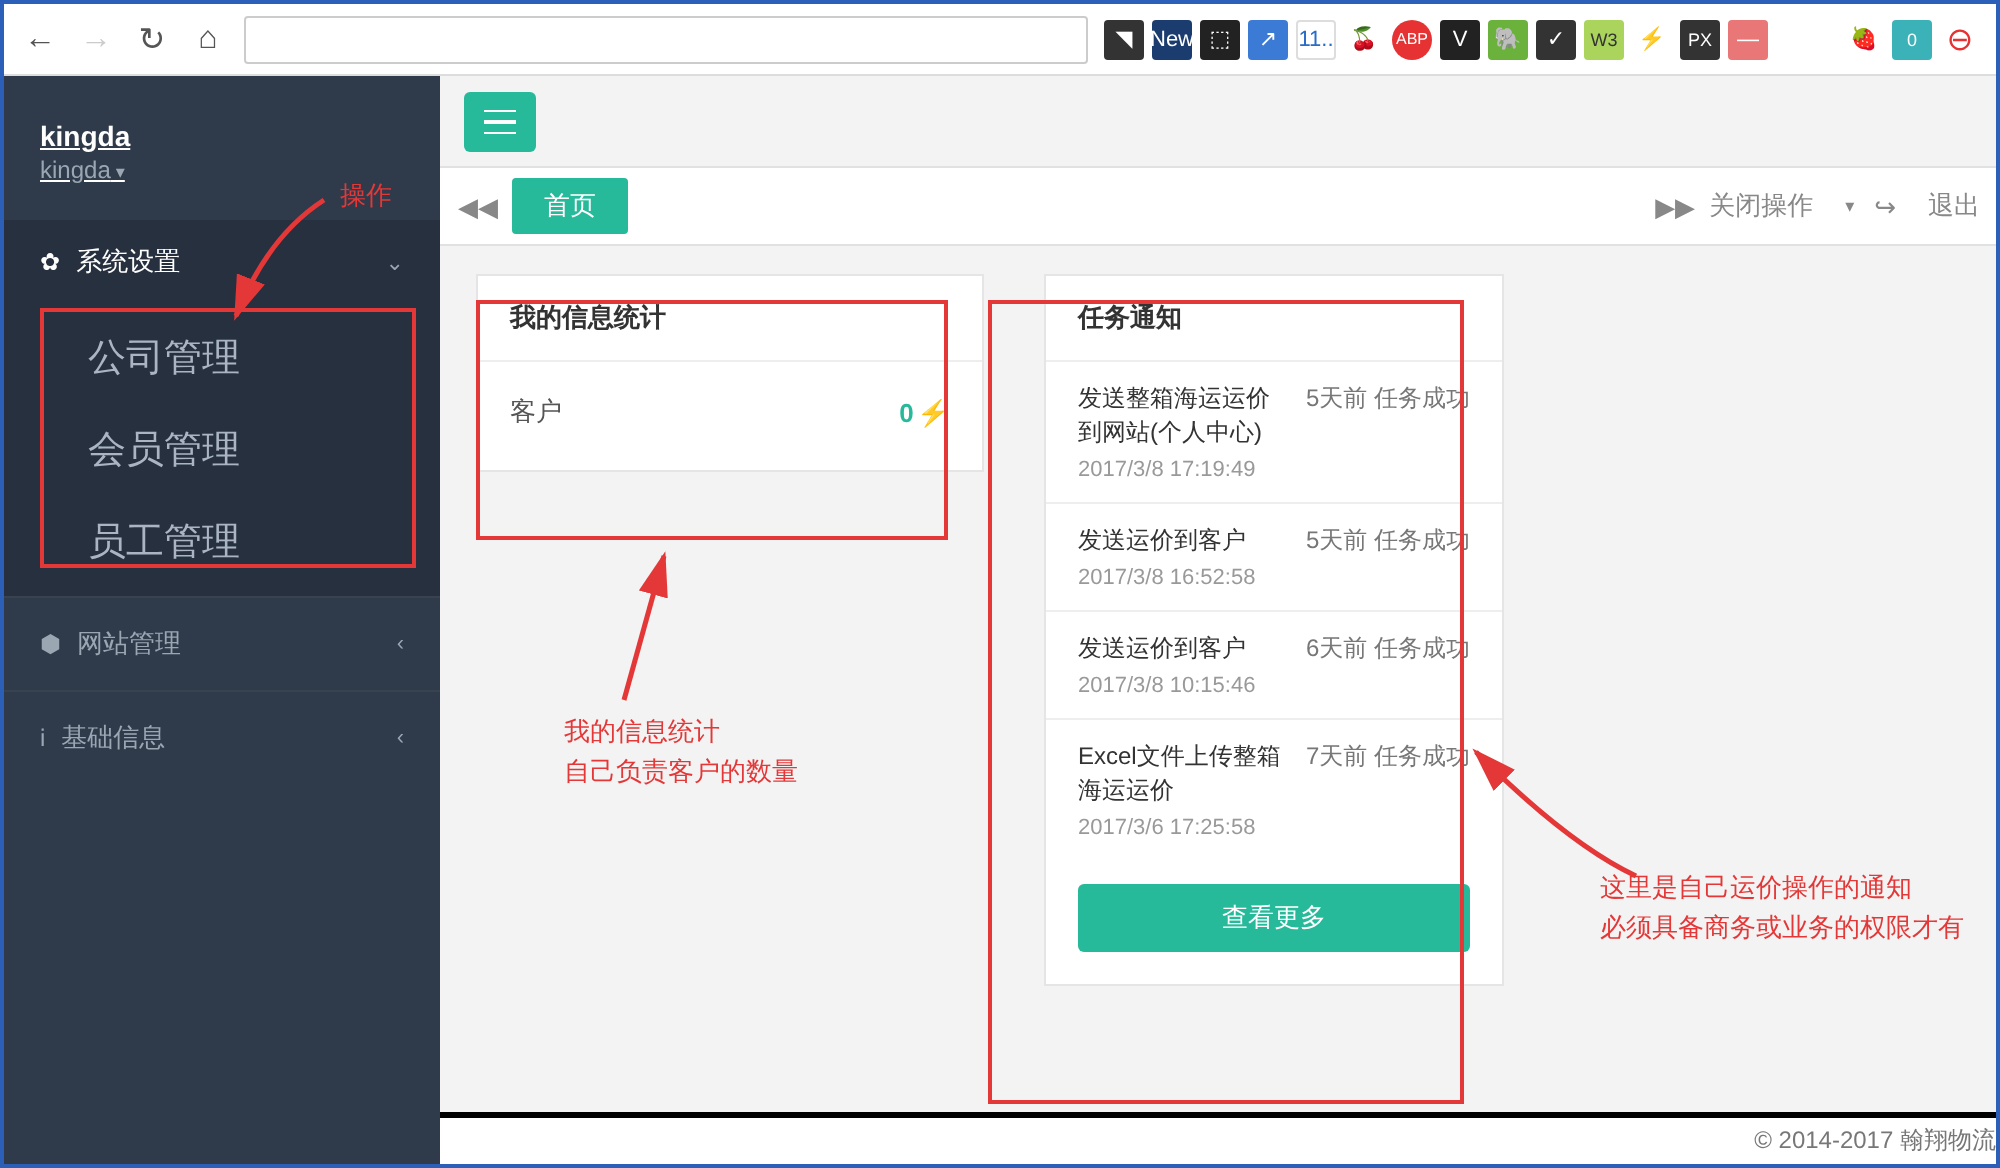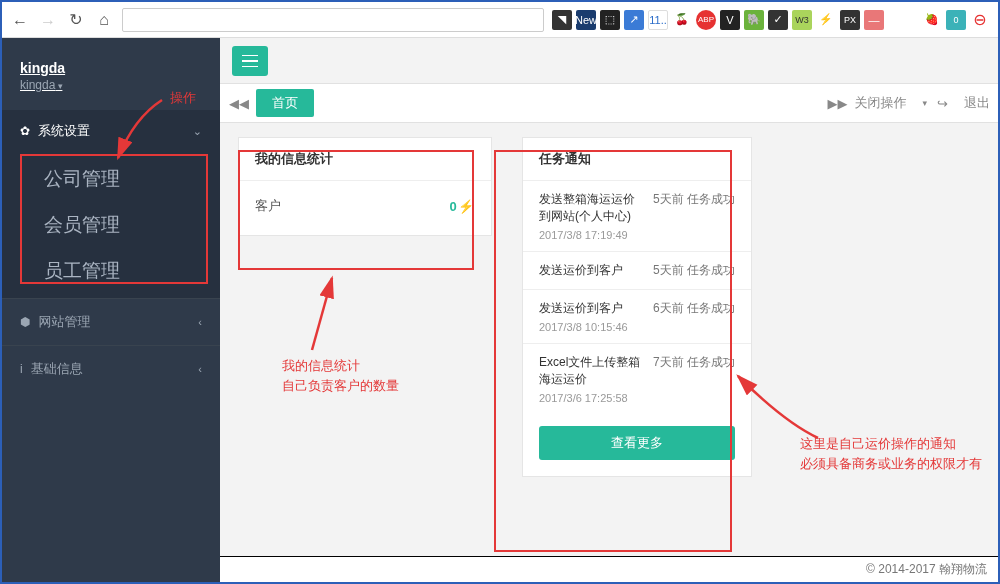--- a/index.html
+++ b/index.html
@@ -65,21 +65,21 @@
 .task-title { font-size: 12px; color: #333; font-weight: 500; flex: 1; }
 .task-meta { font-size: 12px; color: #777; white-space: nowrap; }
 .task-time { font-size: 11px; color: #999; margin-top: 4px; }
 .view-more { margin: 12px 16px 16px; height: 34px; background: #26b99a; color: #fff; display: flex; align-items: center; justify-content: center; border-radius: 3px; cursor: pointer; font-size: 13px; }
 
 
 .anno { position: absolute; border: 2px solid #e43838; pointer-events: none; }
 .anno-text { position: absolute; color: #e43838; font-size: 13px; line-height: 1.5; pointer-events: none; }
 .arrow-svg { position: absolute; pointer-events: none; }
 
-.footer { position: absolute; bottom: 0; right: 0; height: 26px; background: #fff; border-top: 1px solid #000000; width: 100%; display: flex; align-items: center; justify-content: flex-end; padding: 0 11px; font-size: 12px; color: #777; }
+.footer { position: absolute; bottom: 0; right: 0; height: 26px; background: #fff; border-top: 3px solid #000000; width: 100%; display: flex; align-items: center; justify-content: flex-end; padding: 0 0; font-size: 12px; color: #777; }
 </style>
 </head>
 <body>
 
 <div class="frame">
 
   <div class="browser-bar">
     <div class="nav-btn">←</div>
     <div class="nav-btn" style="color:#ccc">→</div>
     <div class="nav-btn">↻</div>
@@ -191,20 +191,21 @@
                     <span class="task-title">发送整箱海运运价到网站(个人中心)</span>
                     <span class="task-meta">5天前  任务成功</span>
                   </div>
                 <div class="task-time">2017/3/8 17:19:49</div>
               </div>
               <div class="task-item">
                 <div class="task-top">
                     <span class="task-title">发送运价到客户</span>
                     <span class="task-meta">5天前  任务成功</span>
                   </div>
+                <div class="task-time">2017/3/8 16:52:58</div>
               </div>
               <div class="task-item">
                 <div class="task-top">
                     <span class="task-title">发送运价到客户</span>
                     <span class="task-meta">6天前  任务成功</span>
                   </div>
                 <div class="task-time">2017/3/8 10:15:46</div>
               </div>
               <div class="task-item">
                 <div class="task-top">

